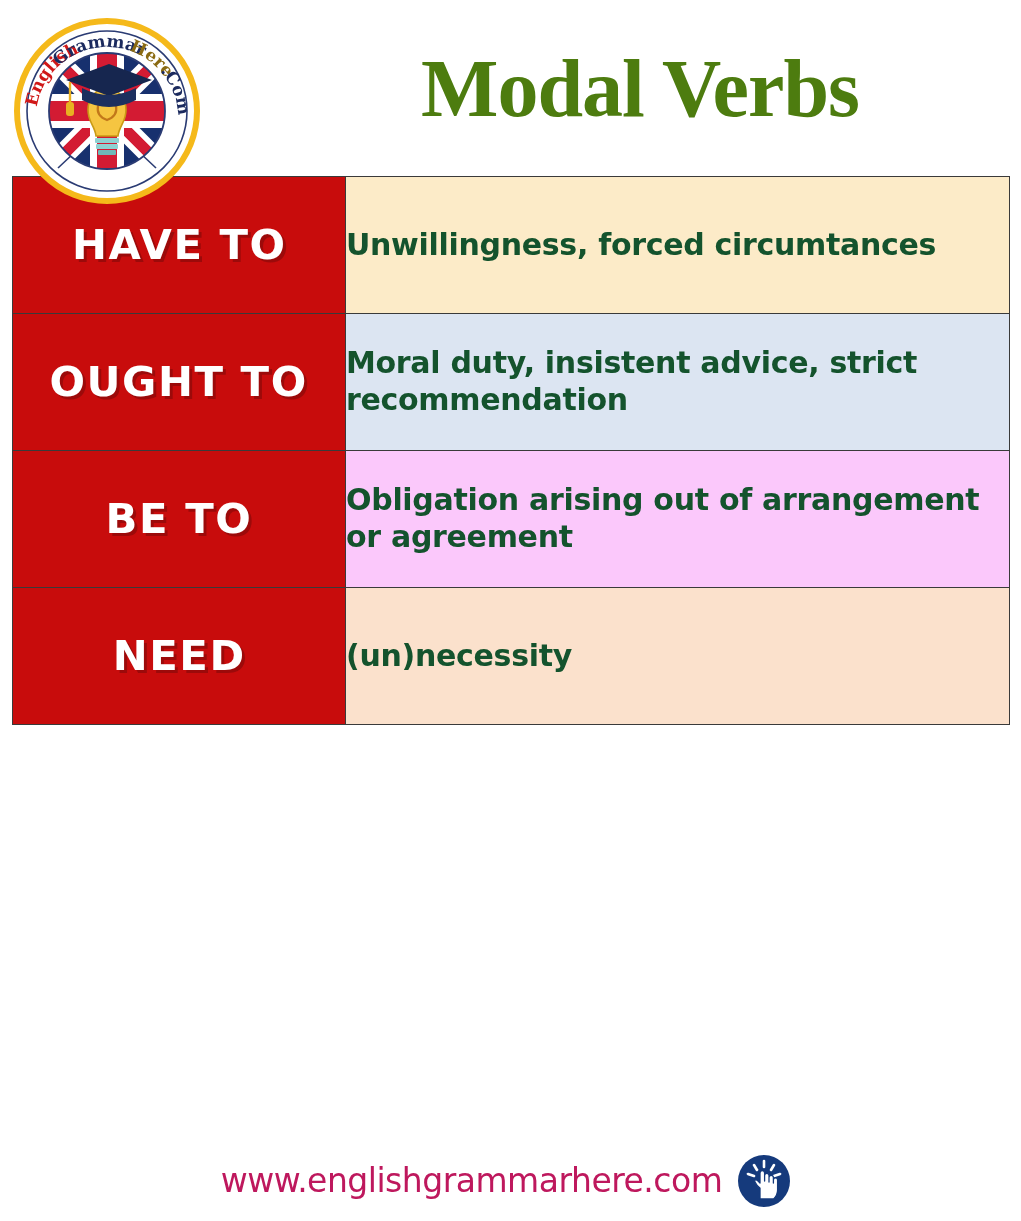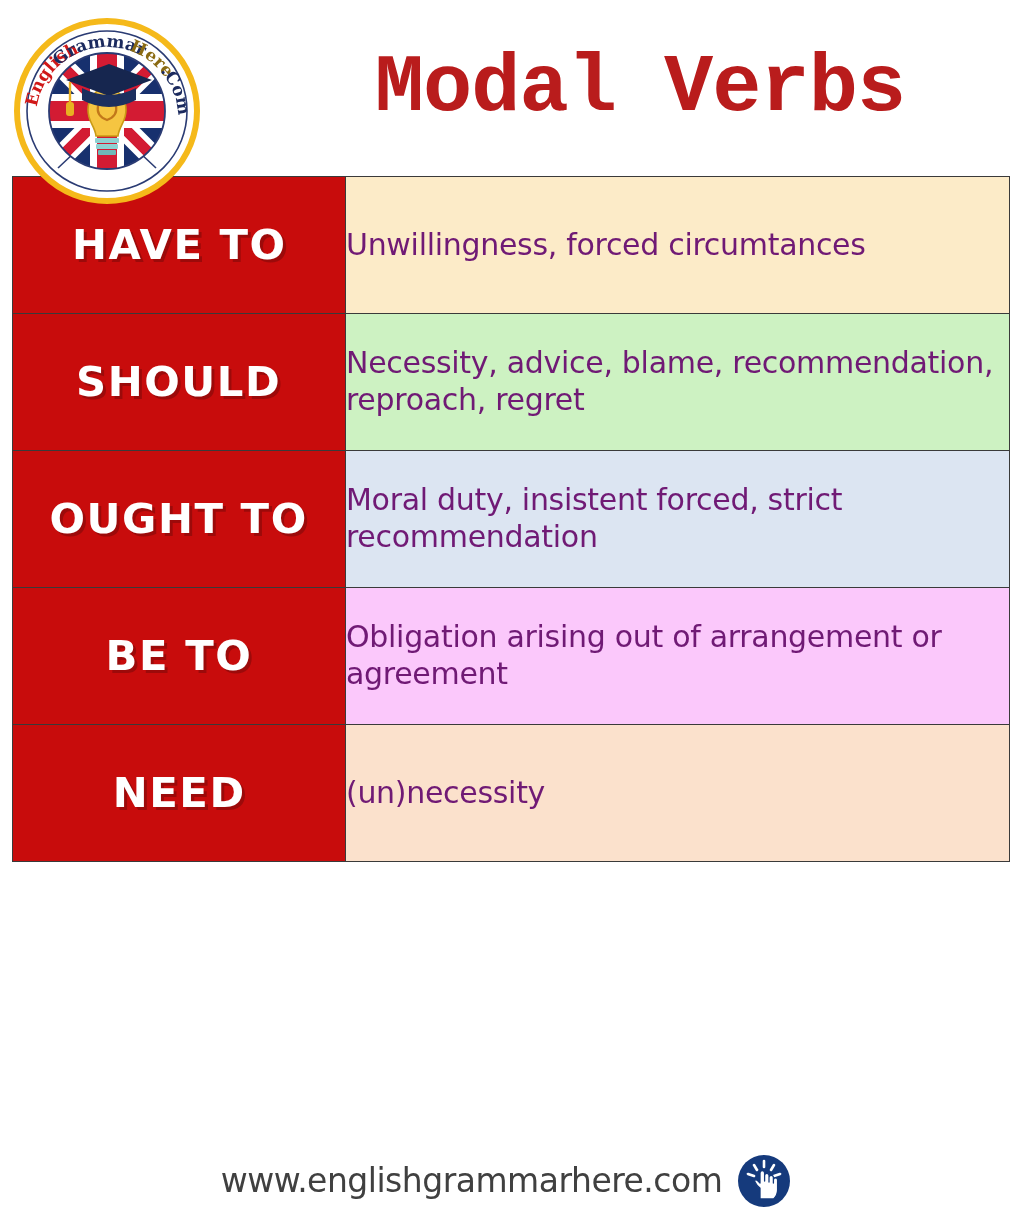--- a/index.html
+++ b/index.html
@@ -21,25 +21,25 @@
     top: 0; left: 0;
     width: 1021px;
     height: 178px;
   }
   .page-title {
     position: absolute;
     left: 330px;
     top: 48px;
     width: 620px;
     text-align: center;
-    font-family: Liberation Mono, monospace;
+    font-family: Liberation Serif, serif;
     font-weight: bold;
     font-size: 82px;
     letter-spacing: -1px;
-    color: #b91c1c;
+    color: #4d7c0f;
     line-height: 1;
     white-space: nowrap;
   }
 
   
   .logo {
     position: absolute;
     left: 14px;
     top: 18px;
     width: 186px;
@@ -82,23 +82,24 @@
     line-height: 1;
   }
   .def-cell {
     width: 663px;
     padding: 0 14px 0 12px;
     vertical-align: middle;
   }
   .def-text {
     font-family: "DejaVu Sans", sans-serif;
     font-size: 30px;
-    color: #701a75;
+    color: #14532d;
     line-height: 1.22;
     letter-spacing: -0.3px;
+    font-weight: bold;
   }
 
   
   .footer {
     position: absolute;
     left: 0;
     top: 1140px;
     width: 1021px;
     height: 81px;
     display: flex;
@@ -107,21 +108,21 @@
   }
   .footer-inner {
     display: flex;
     align-items: center;
     gap: 14px;
     transform: translateX(-4px);
   }
   .footer-url {
     font-family: "DejaVu Sans", sans-serif;
     font-size: 33px;
-    color: #404040;
+    color: #be185d;
     letter-spacing: -0.5px;
   }
   .click-icon { display: block; }
 </style>
 </head>
 <body>
 
 <div class="header">
 
   <div class="logo">
@@ -188,36 +189,28 @@
     <tr>
       <td class="term-cell">
         <span class="term-label">Have to</span>
       </td>
       <td class="def-cell" style="background:#FCEBC8">
         <span class="def-text">Unwillingness, forced circumtances</span>
       </td>
     </tr>
 
 
-    <tr>
-      <td class="term-cell">
-        <span class="term-label">Should</span>
-      </td>
-      <td class="def-cell" style="background:#CDF2C2">
-        <span class="def-text">Necessity, advice, blame, recommendation, reproach, regret</span>
-      </td>
-    </tr>
 
 
     <tr>
       <td class="term-cell">
         <span class="term-label">Ought to</span>
       </td>
       <td class="def-cell" style="background:#DCE5F2">
-        <span class="def-text">Moral duty, insistent forced, strict recommendation</span>
+        <span class="def-text">Moral duty, insistent advice, strict recommendation</span>
       </td>
     </tr>
 
     <tr>
       <td class="term-cell">
         <span class="term-label">Be to</span>
       </td>
       <td class="def-cell" style="background:#FBC8FB">
         <span class="def-text">Obligation arising out of arrangement or agreement</span>
       </td>

